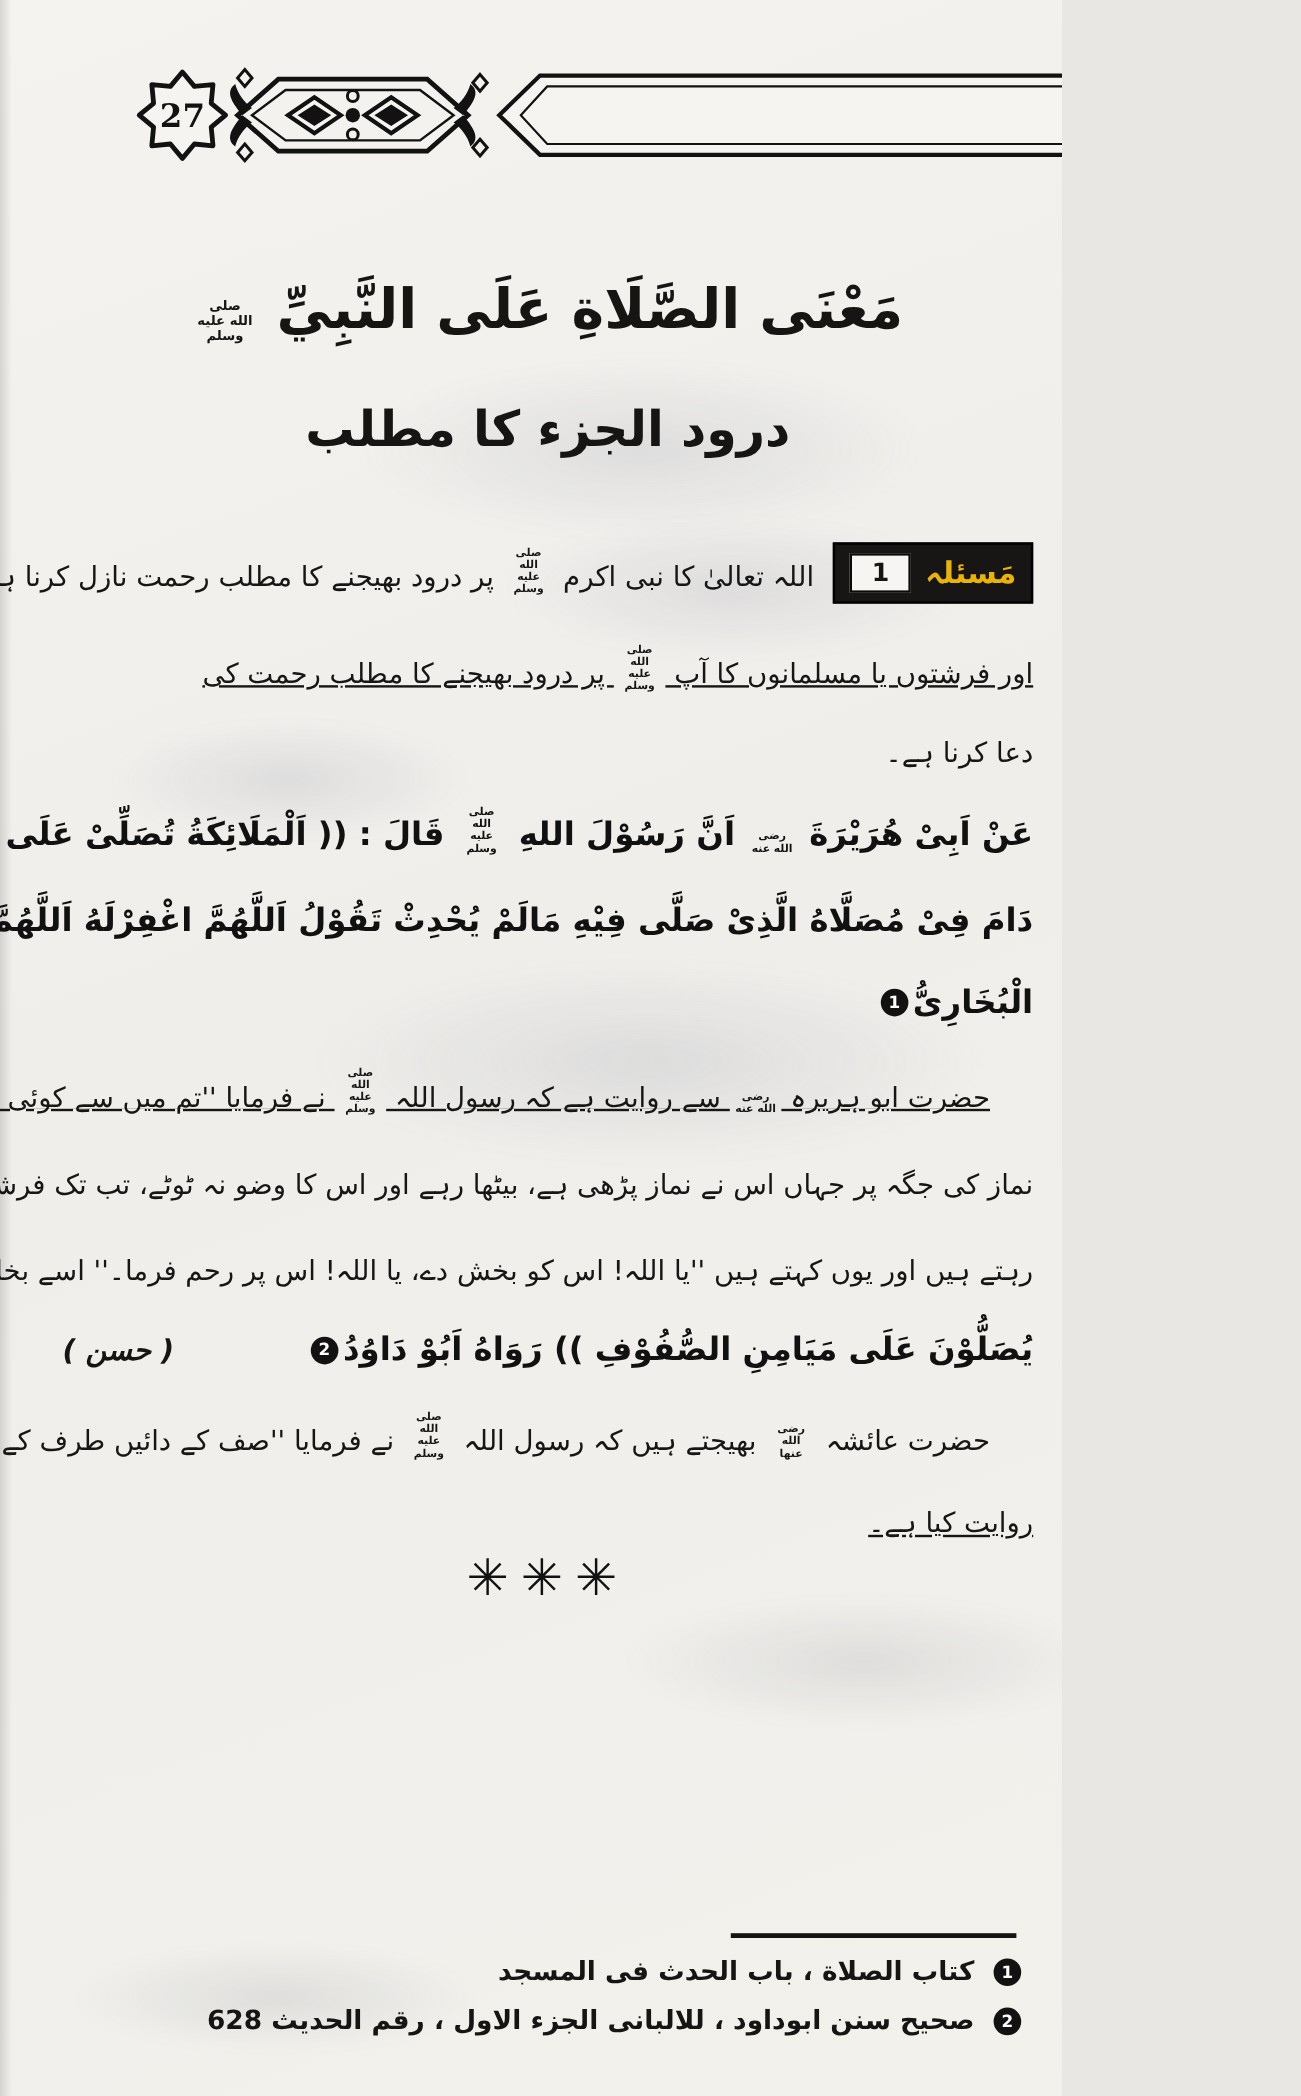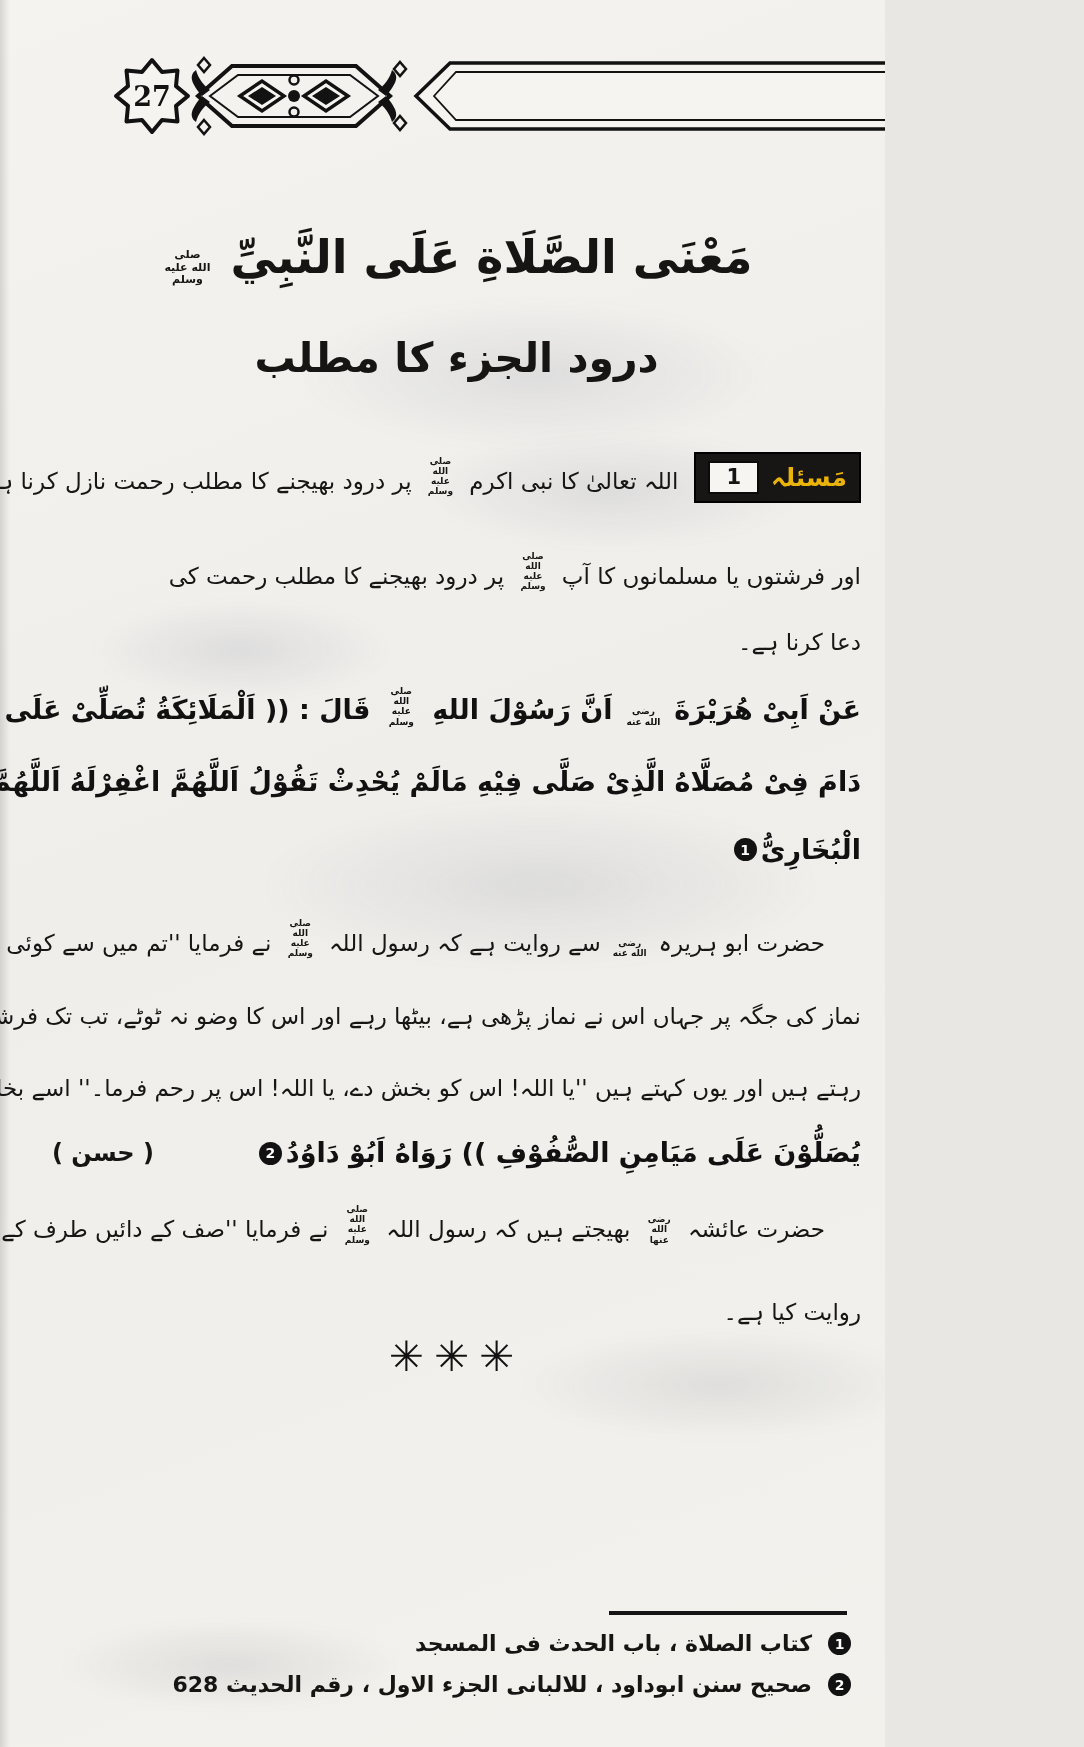--- a/index.html
+++ b/index.html
@@ -79,23 +79,23 @@
   }
 
   .fnum{
     display:inline-flex;align-items:center;justify-content:center;
     width:23px;height:23px;border-radius:50%;
     background:#121212;color:#fff;font-size:14px;font-weight:bold;
     flex:0 0 auto;vertical-align:middle;margin:0 4px;
   }
   .rowflex{display:flex;direction:rtl;align-items:center;}
   .rowsplit{display:flex;direction:rtl;align-items:center;justify-content:space-between;}
-  .grade{font-size:24px;font-weight:bold;direction:rtl;}
-
-  .m36{margin-top:48px;} .m32{margin-top:31px;} .m28{margin-top:27px;}
+  .grade{font-size:24px;font-weight:bold;direction:rtl;font-style:italic;}
+
+  .m36{margin-top:34px;text-decoration:underline;} .m32{margin-top:31px;} .m28{margin-top:27px;}
   .m40{margin-top:38px;}
 
   .end-orn{
     margin-top:2px;text-align:center;font-size:42px;font-weight:bold;
     letter-spacing:10px;color:#111;
   }
 
   
   .footnotes{margin-top:auto;padding-bottom:34px;}
   .fn-sep{width:238px;height:4px;background:#141414;margin:0 14px 16px auto;}

